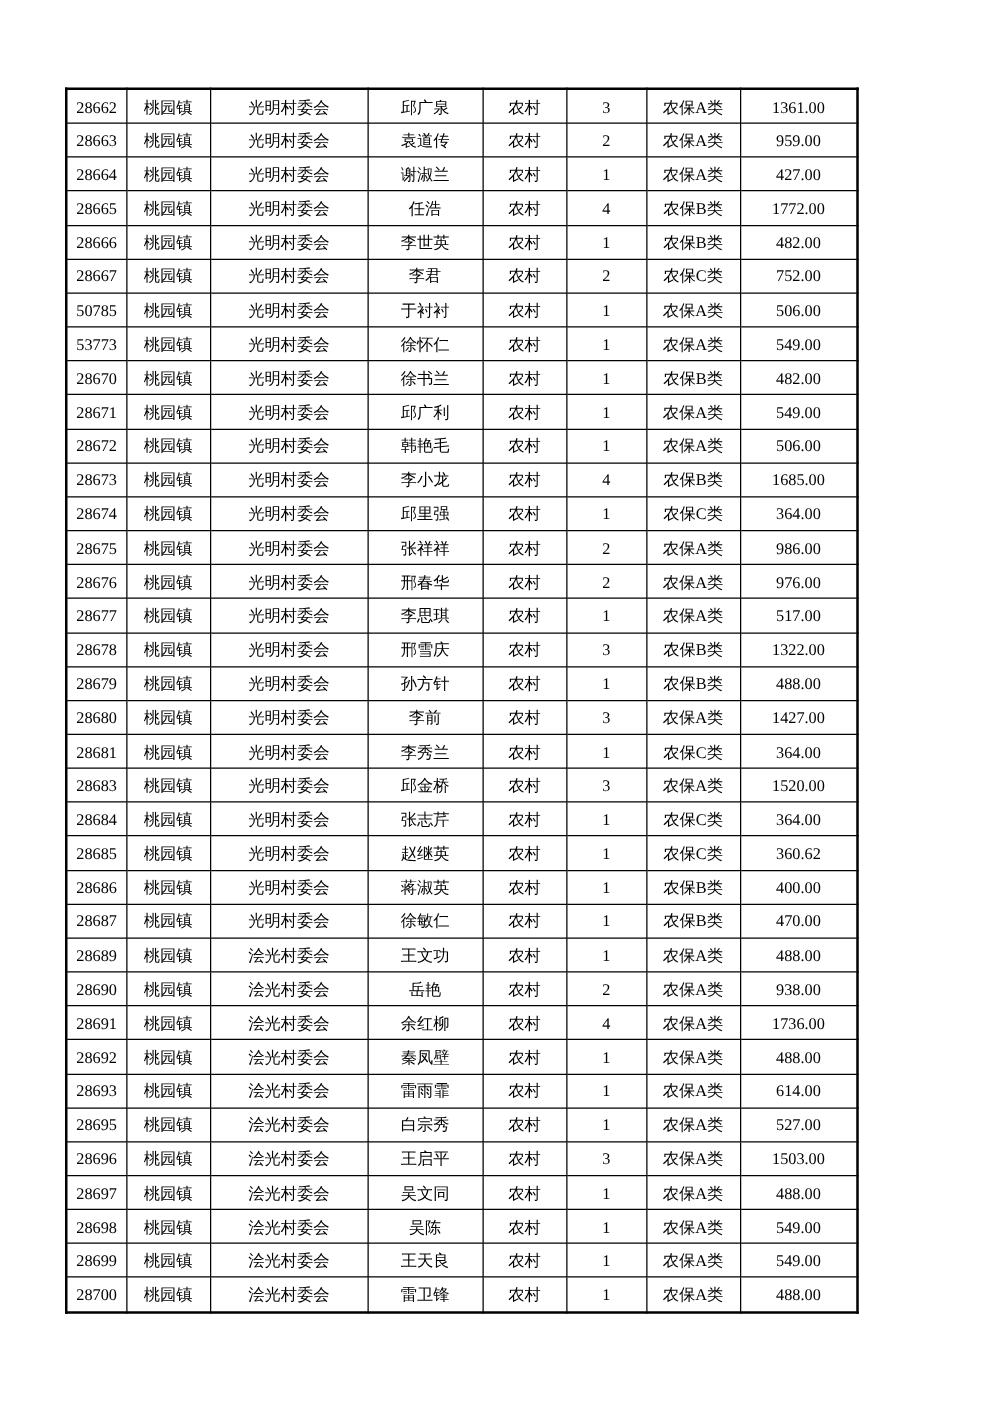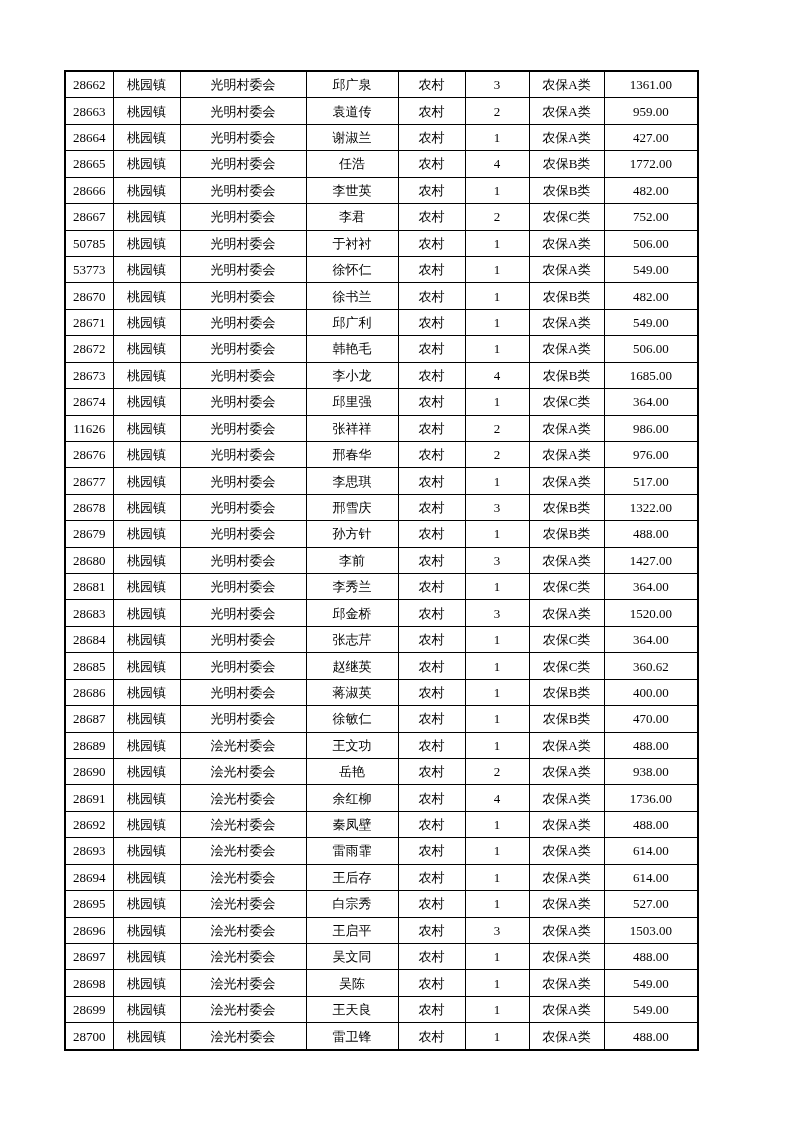--- a/index.html
+++ b/index.html
@@ -11,21 +11,21 @@
     position: relative;
     width: 793px;
     height: 1122px;
     background: #ffffff;
     overflow: hidden;
     font-family: "Liberation Serif", "DejaVu Serif", serif;
     color: #000000;
   }
   table.data-table {
     position: absolute;
-    left: 64px;
+    left: 52px;
     top: 70px;
     width: 634px;
     height: 981px;
     border-collapse: collapse;
     table-layout: fixed;
     border: 2px solid #000000;
   }
   table.data-table td {
     border: 1px solid #000000;
     text-align: center;
@@ -186,21 +186,21 @@
           <td>28674</td>
           <td>桃园镇</td>
           <td>光明村委会</td>
           <td>邱里强</td>
           <td>农村</td>
           <td>1</td>
           <td>农保C类</td>
           <td>364.00</td>
         </tr>
         <tr>
-          <td>11626</td>
+          <td>28675</td>
           <td>桃园镇</td>
           <td>光明村委会</td>
           <td>张祥祥</td>
           <td>农村</td>
           <td>2</td>
           <td>农保A类</td>
           <td>986.00</td>
         </tr>
         <tr>
           <td>28676</td>
@@ -350,30 +350,20 @@
           <td>农村</td>
           <td>1</td>
           <td>农保A类</td>
           <td>488.00</td>
         </tr>
         <tr>
           <td>28693</td>
           <td>桃园镇</td>
           <td>浍光村委会</td>
           <td>雷雨霏</td>
-          <td>农村</td>
-          <td>1</td>
-          <td>农保A类</td>
-          <td>614.00</td>
-        </tr>
-        <tr>
-          <td>28694</td>
-          <td>桃园镇</td>
-          <td>浍光村委会</td>
-          <td>王后存</td>
           <td>农村</td>
           <td>1</td>
           <td>农保A类</td>
           <td>614.00</td>
         </tr>
         <tr>
           <td>28695</td>
           <td>桃园镇</td>
           <td>浍光村委会</td>
           <td>白宗秀</td>

